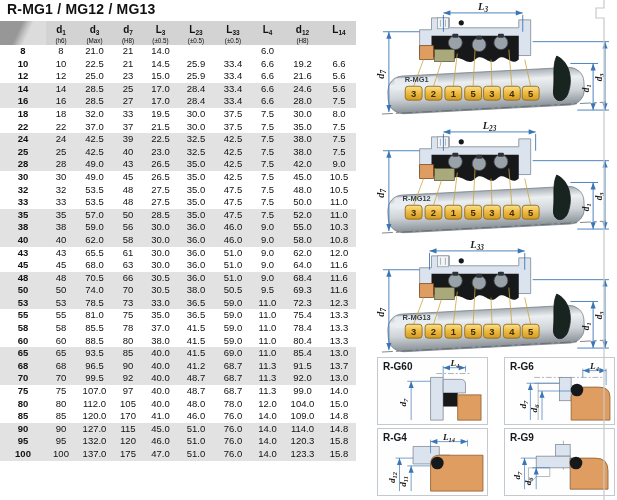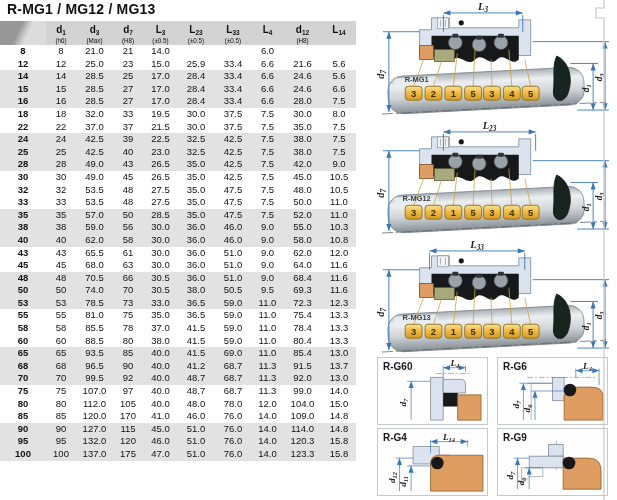--- a/index.html
+++ b/index.html
@@ -11,21 +11,21 @@
   table.dim thead th{height:24px;background:#d3d3d3;vertical-align:middle;font-weight:bold;}
   table.dim thead th:first-child{background:linear-gradient(115deg,#979797 40%,#c4c4c4 52%,#dcdcdc 60%);}
   .th-main{display:block;font-size:10px;font-weight:bold;line-height:10px;margin-top:3px;}
   .th-main sub{font-size:6.5px;vertical-align:-1.5px;}
   .th-note{display:block;font-size:6.3px;font-weight:normal;line-height:7px;}
   tr.shade{background:#e2e2e2;}
   td.c0{font-weight:bold;}
   .seal-host{position:absolute;left:372px;width:240px;height:117px;}
   #seal0{top:2px;} #seal1{top:121px;} #seal2{top:240px;}
   .seal-host svg,.seat-svg-host svg{width:100%;height:100%;display:block;}
-  .seat-grid{position:absolute;left:377px;top:357px;width:226px;display:grid;grid-template-columns:111px 111px;grid-auto-rows:68px;gap:3px 9px;}
+  .seat-grid{position:absolute;left:377px;top:357px;width:226px;display:grid;grid-template-columns:111px 111px;grid-auto-rows:68px;gap:3px 16px;}
   .seat-panel{position:relative;border:1px solid #c3c9cf;background:#fefefe;box-sizing:border-box;}
   .seat-label{position:absolute;left:5px;top:3px;font-size:10px;font-weight:bold;color:#16181c;z-index:2;}
   .seat-svg-host{position:absolute;inset:0;}
   .page-edge{position:absolute;inset:0;pointer-events:none;}
   .dim{stroke:#3a76b5;stroke-width:0.9;fill:none;}
   .dimt{stroke:#3a76b5;stroke-width:0.7;fill:none;}
   .dimf{fill:#3a76b5;stroke:none;}
   .cl{stroke:#63676b;stroke-width:0.8;stroke-dasharray:11 3 3 3;fill:none;}
   .dd{stroke:#8a8f94;stroke-width:0.7;stroke-dasharray:6 2 2 2;fill:none;}
   .dlab{font-family:"Liberation Serif",serif;font-style:italic;font-weight:bold;font-size:10.5px;fill:#1c1c1c;}
@@ -103,20 +103,32 @@
           <td>21.0</td>
           <td>21</td>
           <td>14.0</td>
           <td></td>
           <td></td>
           <td>6.0</td>
           <td></td>
           <td></td>
         </tr>
         <tr>
+          <td class="c0">10</td>
+          <td>10</td>
+          <td>22.5</td>
+          <td>21</td>
+          <td>14.5</td>
+          <td>25.9</td>
+          <td>33.4</td>
+          <td>6.6</td>
+          <td>19.2</td>
+          <td>6.6</td>
+        </tr>
+        <tr>
           <td class="c0">12</td>
           <td>12</td>
           <td>25.0</td>
           <td>23</td>
           <td>15.0</td>
           <td>25.9</td>
           <td>33.4</td>
           <td>6.6</td>
           <td>21.6</td>
           <td>5.6</td>
@@ -125,32 +137,20 @@
           <td class="c0">14</td>
           <td>14</td>
           <td>28.5</td>
           <td>25</td>
           <td>17.0</td>
           <td>28.4</td>
           <td>33.4</td>
           <td>6.6</td>
           <td>24.6</td>
           <td>5.6</td>
-        </tr>
-        <tr class="shade">
-          <td class="c0">15</td>
-          <td>15</td>
-          <td>28.5</td>
-          <td>27</td>
-          <td>17.0</td>
-          <td>28.4</td>
-          <td>33.4</td>
-          <td>6.6</td>
-          <td>24.6</td>
-          <td>6.6</td>
         </tr>
         <tr class="shade">
           <td class="c0">16</td>
           <td>16</td>
           <td>28.5</td>
           <td>27</td>
           <td>17.0</td>
           <td>28.4</td>
           <td>33.4</td>
           <td>6.6</td>

